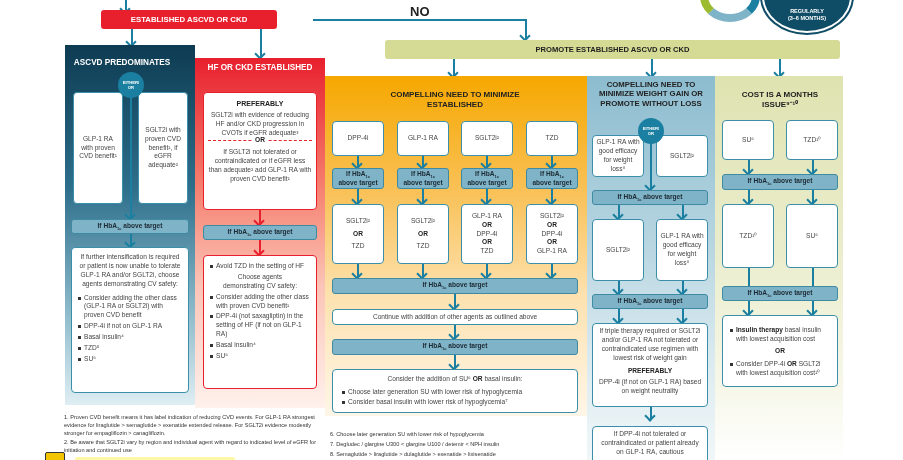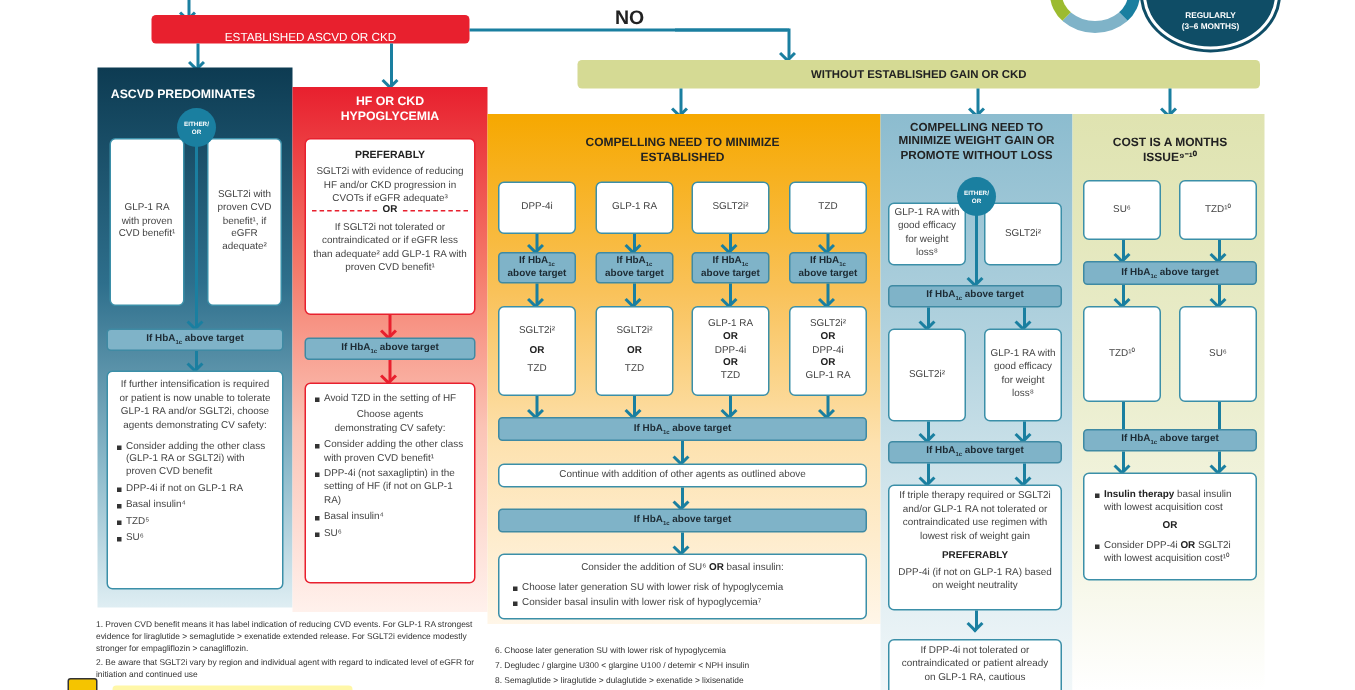--- a/index.html
+++ b/index.html
@@ -20,39 +20,39 @@
 ul li::before{content:"";position:absolute;left:1px;top:3px;width:3px;height:3px;background:#333}
 .fn{position:absolute;font-size:5.6px;color:#333;line-height:1.4}
 .fn div{margin-bottom:2px}
 b{color:#222}
 </style>
 </head>
 <body>
 
 <div class="arrow" style="left:125px;top:0;height:12px"></div>
 
-<div class="abs" style="left:101px;top:10px;width:212px;height:19px;background:#e8202e;border-radius:3px;color:#fff;font-weight:normal;font-size:7.8px;display:flex;align-items:flex-end;justify-content:center">
+<div class="abs" style="left:101px;top:10px;width:176px;height:19px;background:#e8202e;border-radius:3px;color:#fff;font-weight:bold;font-size:7.8px;display:flex;align-items:center;justify-content:center">
   <span>ESTABLISHED ASCVD OR CKD</span>
 </div>
 <div class="hline" style="left:313px;top:19px;width:212px"></div>
 <div class="abs" style="left:410px;top:4px;font-size:13px;font-weight:bold;color:#222">NO</div>
 <div class="hline" style="left:450px;top:19px;width:76px"></div>
 <div class="arrow" style="left:525px;top:19px;height:20px"></div>
 
 <div class="arrow" style="left:131px;top:29px;height:16px"></div>
 <div class="arrow" style="left:260px;top:29px;height:28px"></div>
 
 <div class="abs" style="left:700px;top:-30px;width:60px;height:52px;border-radius:50%;border:8px solid #9cbb2f;border-bottom-color:#7fb3c8;border-right-color:#1a7fa0"></div>
 <div class="abs" style="left:762px;top:-40px;width:90px;height:73px;border-radius:50%;background:#0f4d66;border:2px solid #fff;box-shadow:0 0 0 2px #0f4d66;color:#fff;font-size:5.5px;font-weight:bold;text-align:center;padding-top:46px;line-height:1.3">
   <div>REGULARLY</div>
   <div>(3–6 MONTHS)</div>
 </div>
 
 <div class="abs" style="left:385px;top:40px;width:455px;height:19px;background:#d5da94;border-radius:3px;color:#222;font-weight:bold;font-size:7.6px;display:flex;align-items:center;justify-content:center">
-  <span>WITHOUT ESTABLISHED GAIN OR CKD</span>
+  <span>PROMOTE ESTABLISHED ASCVD OR CKD</span>
 </div>
 <div class="arrow" style="left:453px;top:59px;height:17px"></div>
 <div class="arrow" style="left:651px;top:59px;height:17px"></div>
 <div class="arrow" style="left:779px;top:59px;height:17px"></div>
 
 <div class="abs" style="left:65px;top:45px;width:130px;height:360px;background:linear-gradient(#0d3b52 0%,#2e6f8c 40%,#8fbccc 75%,#dfeef3 100%)"></div>
 <div class="title" style="left:65px;top:58px;width:114px;color:#fff;font-size:8.2px">ASCVD PREDOMINATES</div>
 <div class="either" style="left:118px;top:72px">
     <span><span>EITHER/</span><br><span>OR</span></span>
   </div>
@@ -73,21 +73,21 @@
   <ul style="margin-top:3px">
     <li>Consider adding the other class (GLP-1 RA or SGLT2i) with proven CVD benefit</li>
     <li>DPP-4i if not on GLP-1 RA</li>
     <li>Basal insulin⁴</li>
     <li>TZD⁵</li>
     <li>SU⁶</li>
   </ul>
 </div>
 
 <div class="abs" style="left:195px;top:58px;width:130px;height:350px;background:linear-gradient(#e8202e 0%,#f57b6b 35%,#fbc4b6 65%,#fff1ec 100%)"></div>
-<div class="title" style="left:205px;top:63px;width:110px;color:#fff;font-size:8.2px">HF OR CKD HYPOGLYCEMIA</div>
+<div class="title" style="left:205px;top:63px;width:110px;color:#fff;font-size:8.2px">HF OR CKD ESTABLISHED</div>
 <div class="box" style="left:203px;top:92px;width:114px;height:118px;border-color:#e8202e;justify-content:flex-start;padding:4px">
   <div style="font-weight:bold;font-size:7px;color:#222;margin:2px 0 3px">PREFERABLY</div>
   <div>SGLT2i with evidence of reducing HF and/or CKD progression in CVOTs if eGFR adequate³</div>
   <div style="width:100%;border-top:1px dashed #e8202e;margin-top:2px;position:relative;height:6px">
       <span style="position:absolute;left:50%;top:-5px;transform:translateX(-50%);background:#fff;padding:0 3px;font-weight:bold;color:#222">OR</span>
     </div>
   <div style="margin-top:2px">If SGLT2i not tolerated or contraindicated or if eGFR less than adequate² add GLP-1 RA with proven CVD benefit¹</div>
 </div>
 <div class="arrow red" style="left:259px;top:210px;height:14px"></div>
 <div class="hba" style="left:203px;top:225px;width:114px;height:15px">

